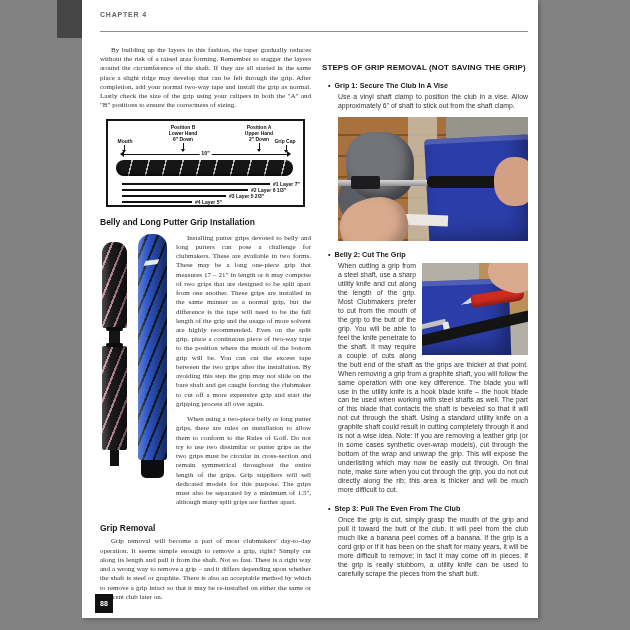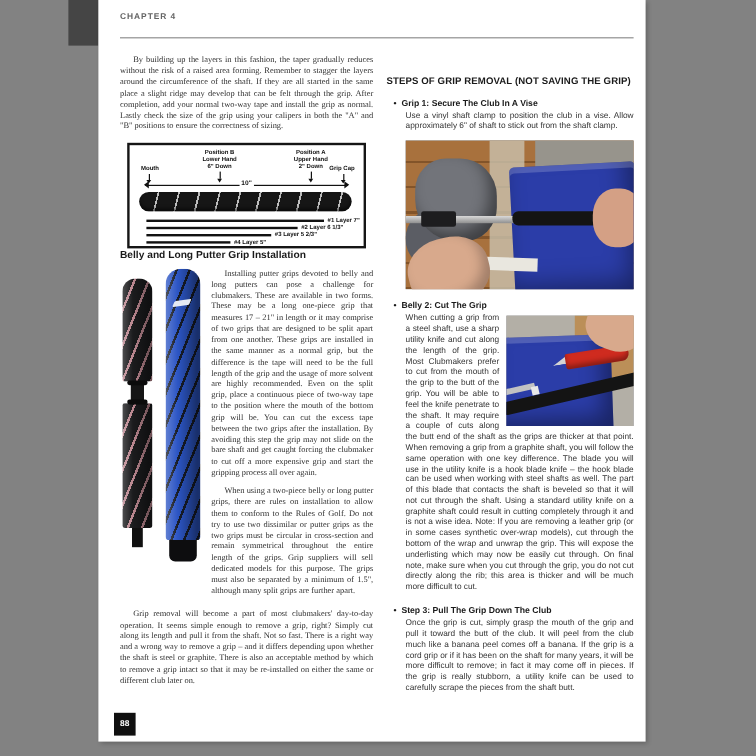--- a/index.html
+++ b/index.html
@@ -44,21 +44,21 @@
   .d-ten { position:absolute; left:50%; top:29.5px; transform:translateX(-50%);
            background:#fff; padding:0 2px; font-size:5.5px; }
   .d-grip { position:absolute; left:8px; right:10px; top:39px; height:16px; border-radius:8px;
             background:repeating-linear-gradient(104deg, #161616 0 15px, #bdbdbd 15px 16.5px);
             box-shadow:inset 0 -2px 3px rgba(0,0,0,.6); }
   .d-layers { position:absolute; left:14px; top:60px; right:2px; }
   .layer-row { display:flex; align-items:center; height:6px; }
   .layer-line { height:2px; background:#111; }
   .layer-label { font-size:5px; margin-left:3px; white-space:nowrap; }
 
-  h3.sec-heading { font-size:8.5px; font-weight:bold; color:#1a1a1a; }
+  h3.sec-heading { font-size:8.5px; font-weight:bold; color:#1a1a1a; margin-top:10px; }
 
   .belly { display:flex; margin-top:7px; }
   .grips { flex:0 0 78px; height:244px; position:relative; margin-left:-8px; }
   .grip-black { position:absolute; left:10px; top:8px; width:25px; }
   .gb-seg { background:
       linear-gradient(90deg, rgba(255,255,255,.22), rgba(255,255,255,0) 35%, rgba(0,0,0,.4) 88%),
       repeating-linear-gradient(112deg, #1b1b1d 0 9px, #bb8790 9px 11px); }
   .gb-top { height:86px; border-radius:11px 11px 2px 2px; }
   .gb-joint { width:11px; height:18px; margin:0 auto; background:#151515; position:relative; }
   .gb-joint::before, .gb-joint::after { content:""; position:absolute; left:-3px; width:17px; height:4px; background:#0b0b0b; border-radius:2px; }
@@ -199,20 +199,21 @@
           </div>
           <div class="bl-cap"></div>
         </div>
       </div>
       <div class="belly-text">
         <p class="serif-body indent">Installing putter grips devoted to belly and long putters can pose a challenge for clubmakers. These are available in two forms. These may be a long one-piece grip that measures 17 – 21" in length or it may comprise of two grips that are designed to be split apart from one another. These grips are installed in the same manner as a normal grip, but the difference is the tape will need to be the full length of the grip and the usage of more solvent are highly recommended. Even on the split grip, place a continuous piece of two-way tape to the position where the mouth of the bottom grip will be. You can cut the excess tape between the two grips after the installation. By avoiding this step the grip may not slide on the bare shaft and get caught forcing the clubmaker to cut off a more expensive grip and start the gripping process all over again.</p>
         <p class="serif-body indent">When using a two-piece belly or long putter grips, there are rules on installation to allow them to conform to the Rules of Golf. Do not try to use two dissimilar or putter grips as the two grips must be circular in cross-section and remain symmetrical throughout the entire length of the grips. Grip suppliers will sell dedicated models for this purpose. The grips must also be separated by a minimum of 1.5", although many split grips are further apart.</p>
       </div>
     </div>
 
+    <h3 class="sec-heading">Grip Removal</h3>
     <p class="serif-body indent" style="margin-top:4px">Grip removal will become a part of most clubmakers' day-to-day operation. It seems simple enough to remove a grip, right? Simply cut along its length and pull it from the shaft. Not so fast. There is a right way and a wrong way to remove a grip – and it differs depending upon whether the shaft is steel or graphite. There is also an acceptable method by which to remove a grip intact so that it may be re-installed on either the same or different club later on.</p>
   </div>
 
   <div class="right-col">
     <h2 class="steps-heading">STEPS OF GRIP REMOVAL (NOT SAVING THE GRIP)</h2>
 
     <div class="step">
       <div class="step-title">
         <span class="bullet">•</span><span>Grip 1: Secure The Club In A Vise</span>
       </div>
@@ -249,20 +250,20 @@
           <div class="abs p2-blade"></div>
           <div class="abs p2-knife"></div>
           <div class="abs p2-hand"></div>
         </div>
         <span>When cutting a grip from a steel shaft, use a sharp utility knife and cut along the length of the grip. Most Clubmakers prefer to cut from the mouth of the grip to the butt of the grip. You will be able to feel the knife penetrate to the shaft. It may require a couple of cuts along the butt end of the shaft as the grips are thicker at that point. When removing a grip from a graphite shaft, you will follow the same operation with one key difference. The blade you will use in the utility knife is a hook blade knife – the hook blade can be used when working with steel shafts as well. The part of this blade that contacts the shaft is beveled so that it will not cut through the shaft. Using a standard utility knife on a graphite shaft could result in cutting completely through it and is not a wise idea. Note: If you are removing a leather grip (or in some cases synthetic over-wrap models), cut through the bottom of the wrap and unwrap the grip. This will expose the underlisting which may now be easily cut through. On final note, make sure when you cut through the grip, you do not cut directly along the rib; this area is thicker and will be much more difficult to cut.</span>
       </div>
     </div>
 
     <div class="step">
       <div class="step-title">
-        <span class="bullet">•</span><span>Step 3: Pull The Grip Down The Club</span>
+        <span class="bullet">•</span><span>Step 3: Pull The Even From The Club</span>
       </div>
       <p class="step-body">Once the grip is cut, simply grasp the mouth of the grip and pull it toward the butt of the club. It will peel from the club much like a banana peel comes off a banana. If the grip is a cord grip or if it has been on the shaft for many years, it will be more difficult to remove; in fact it may come off in pieces. If the grip is really stubborn, a utility knife can be used to carefully scrape the pieces from the shaft butt.</p>
     </div>
   </div>
 
   <div class="pagenum">88</div>
 </div>
 
 </body></html>

